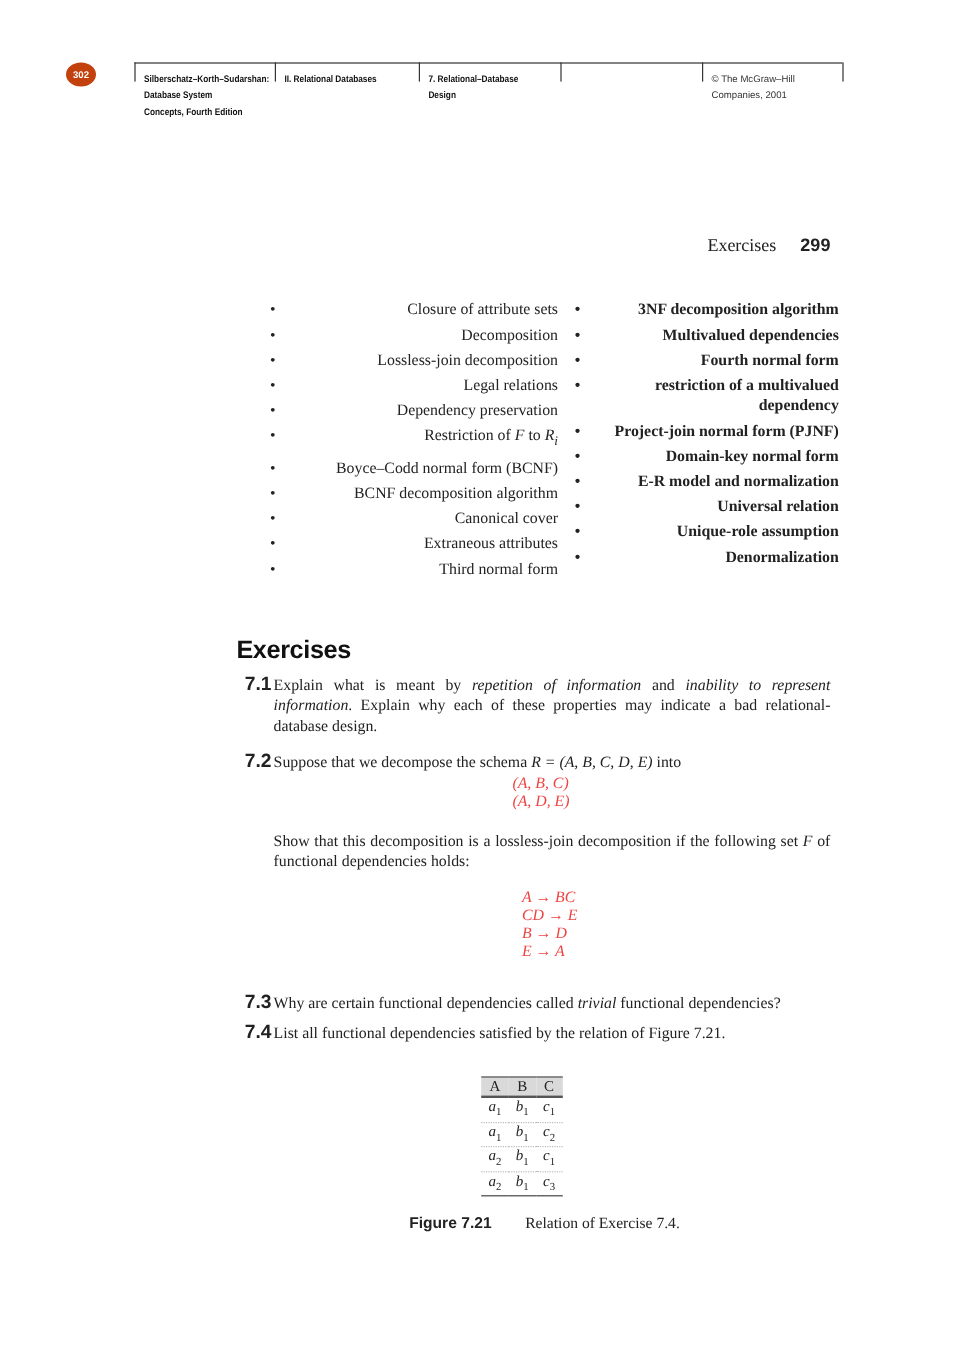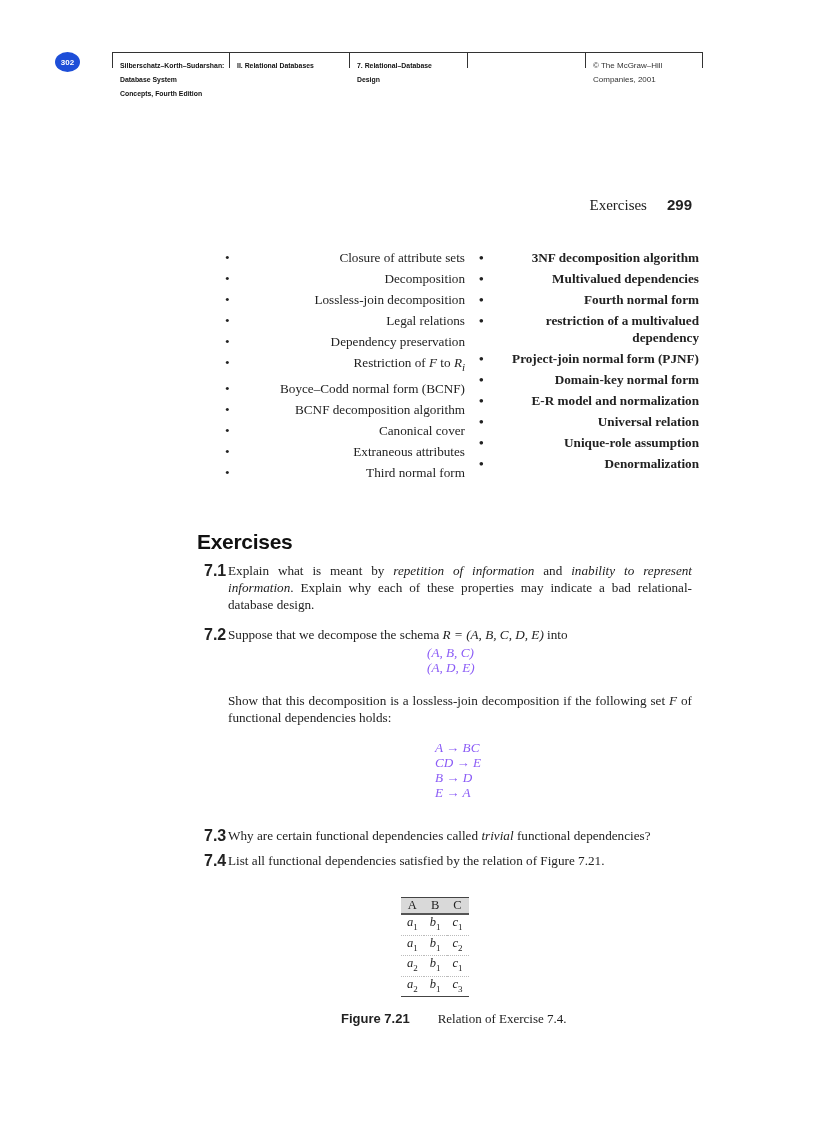--- a/index.html
+++ b/index.html
@@ -1,20 +1,20 @@
 <!DOCTYPE html>
 <html><head>
 <meta charset="utf-8">
 <style>
   html, body { margin: 0; padding: 0; background: #ffffff; }
   body { width: 816px; height: 1123px; position: relative; overflow: hidden; color: #1a1a1a; }
 
   
   .hdr-badge { position: absolute; left: 55px; top: 52px; width: 25px; height: 20px; border-radius: 50%;
-    background: #1d4ed8; color: #fff; font-family: "Liberation Sans", sans-serif; font-weight: bold;
+    background: #c2410c; color: #fff; font-family: "Liberation Sans", sans-serif; font-weight: bold;
     font-size: 8px; display: flex; align-items: center; justify-content: center; }
   .hdr-frame { position: absolute; left: 112px; top: 52px; width: 590px; height: 16px;
     border-top: 1px solid #333; }
   .hdr-tick { position: absolute; top: 52px; width: 1px; height: 16px; background: #333; }
   .hdr-cell { position: absolute; top: 59px; font-family: "Liberation Sans", sans-serif;
     font-size: 8px; line-height: 14px; color: #111; }
   .hdr-cell.bold { font-weight: bold; transform: scaleX(0.86); transform-origin: left top; }
   .hdr-cell.light { color: #333; }
 
   
@@ -33,21 +33,21 @@
 
   
   .sec-title { position: absolute; left: 197px; top: 530px; font-family: "Liberation Sans", sans-serif;
     font-weight: bold; font-size: 21px; color: #111; letter-spacing: -0.3px; }
   .ex { position: absolute; left: 204px; width: 488px; font-family: "Liberation Serif", serif;
     font-size: 13.2px; line-height: 17px; color: #222; }
   .ex .num { position: absolute; left: 0; top: 0; font-family: "Liberation Sans", sans-serif; font-weight: bold;
     font-size: 16px; }
   .ex .body { margin-left: 24px; text-align: justify; }
   .center-lines { position: absolute; font-family: "Liberation Serif", serif; font-style: italic;
-    font-size: 13.2px; line-height: 15px; color: #8b5cf6; }
+    font-size: 13.2px; line-height: 15px; color: #ef4444; }
 
   
   .rel { position: absolute; left: 401px; top: 897px; border-collapse: collapse;
     font-family: "Liberation Serif", serif; font-size: 12.5px; color: #222; }
   .rel th { background: #d9d9d9; font-weight: normal; padding: 0 6px; height: 15px; line-height: 15px;
     border-top: 1px solid #444; border-bottom: 2px solid #555; }
   .rel td { font-style: italic; text-align: center; padding: 0 6px; height: 15.5px; line-height: 15px;
     border-bottom: 1px dotted #bbb; }
   .rel tr:last-child td { border-bottom: 1px solid #444; }
   .rel sub { font-size: 9px; font-style: normal; }

